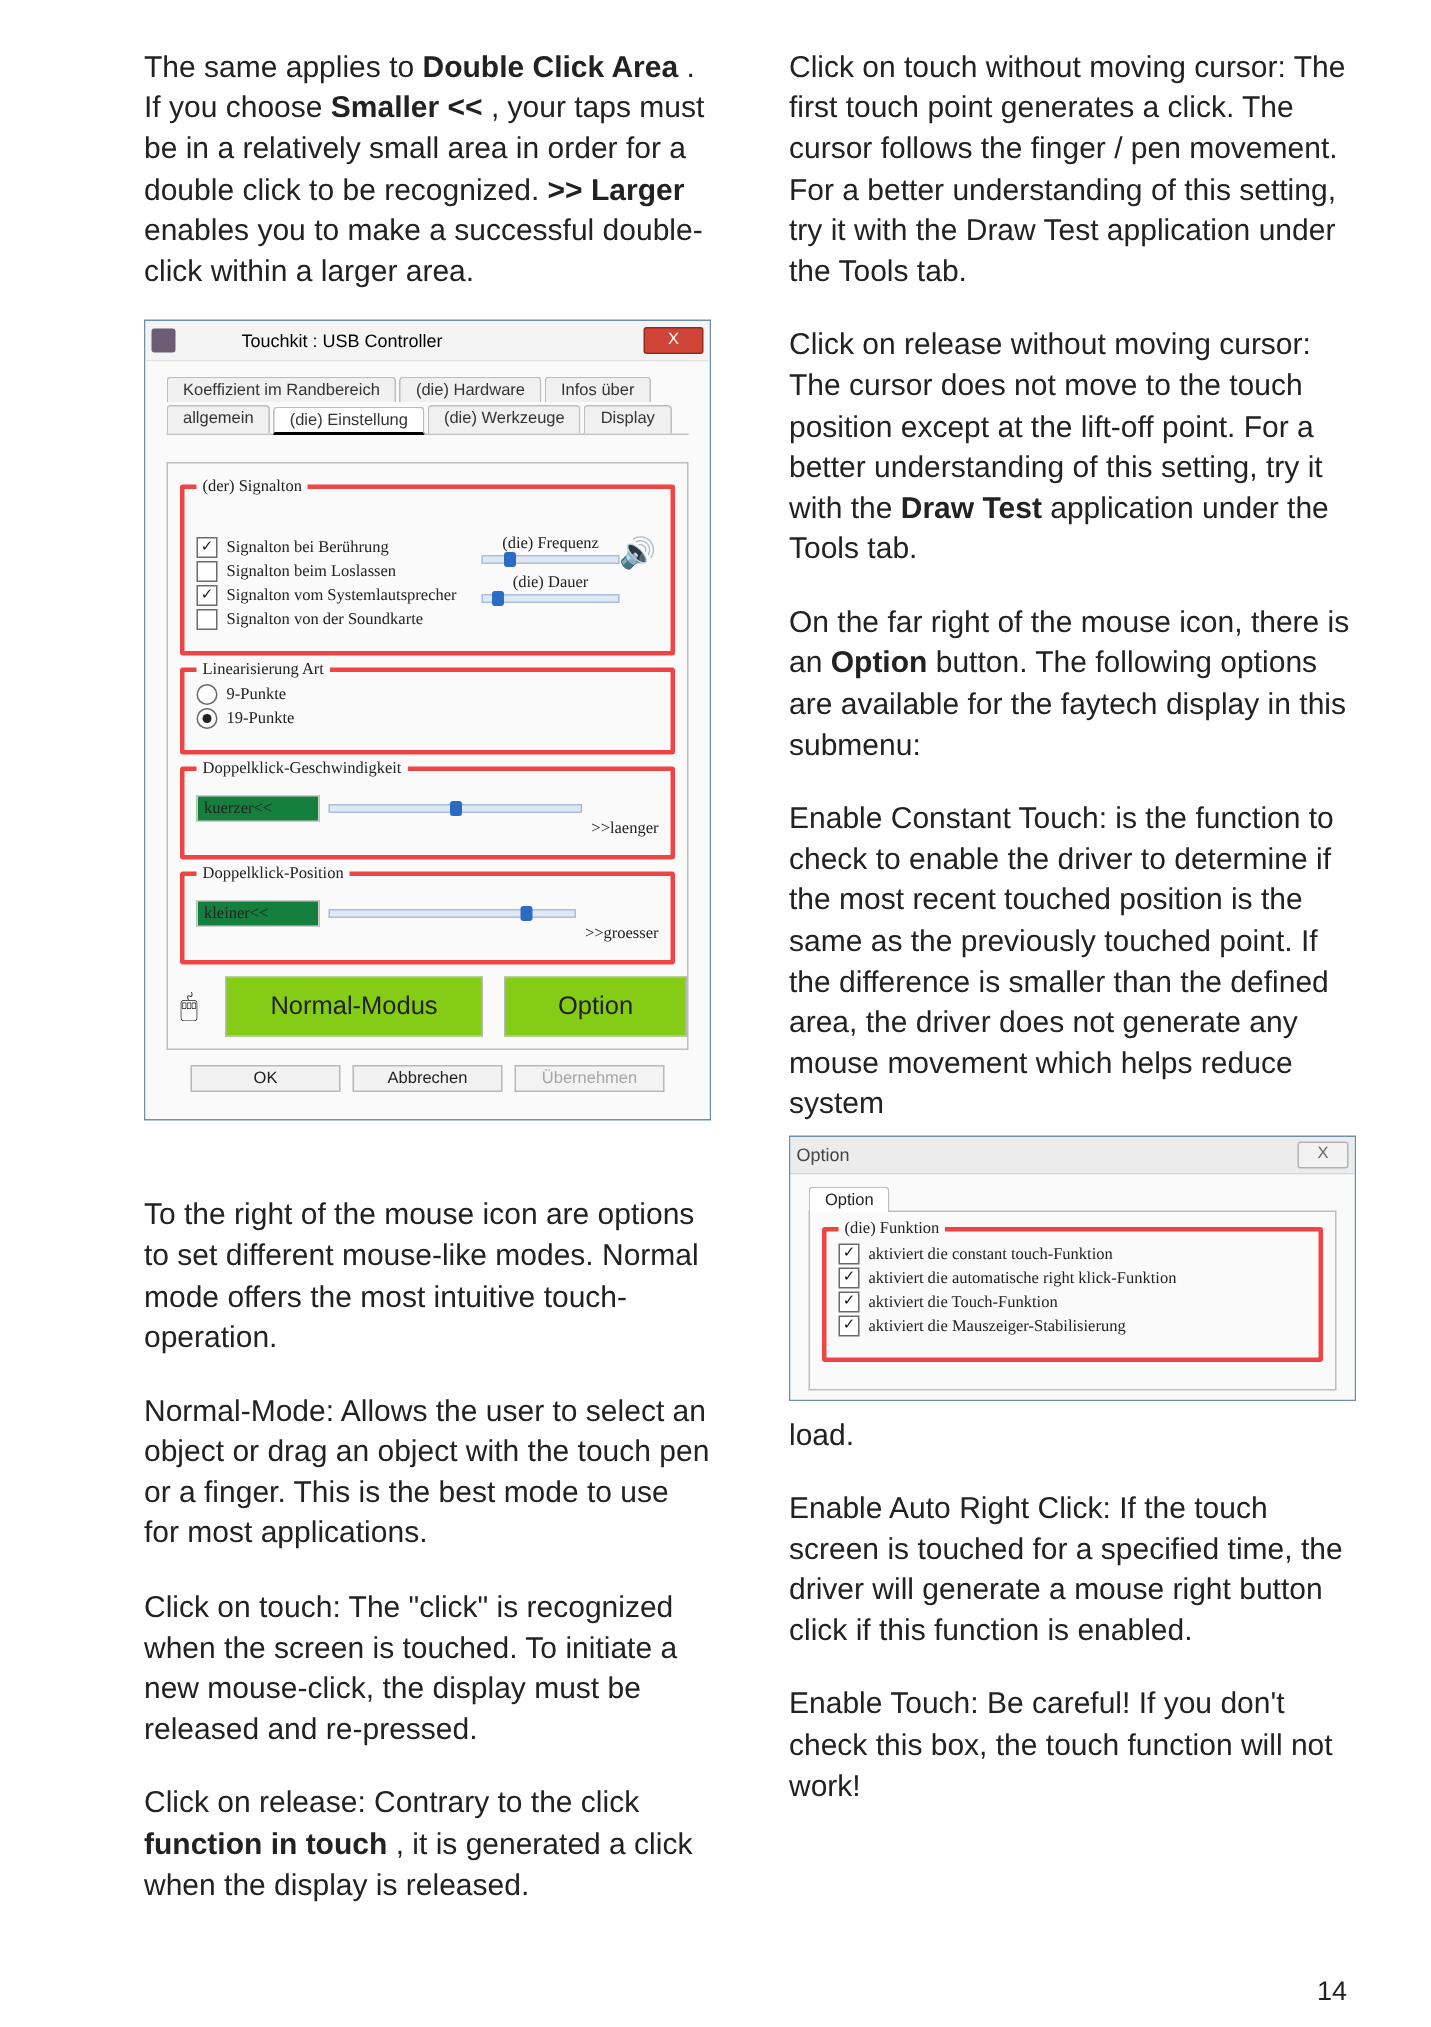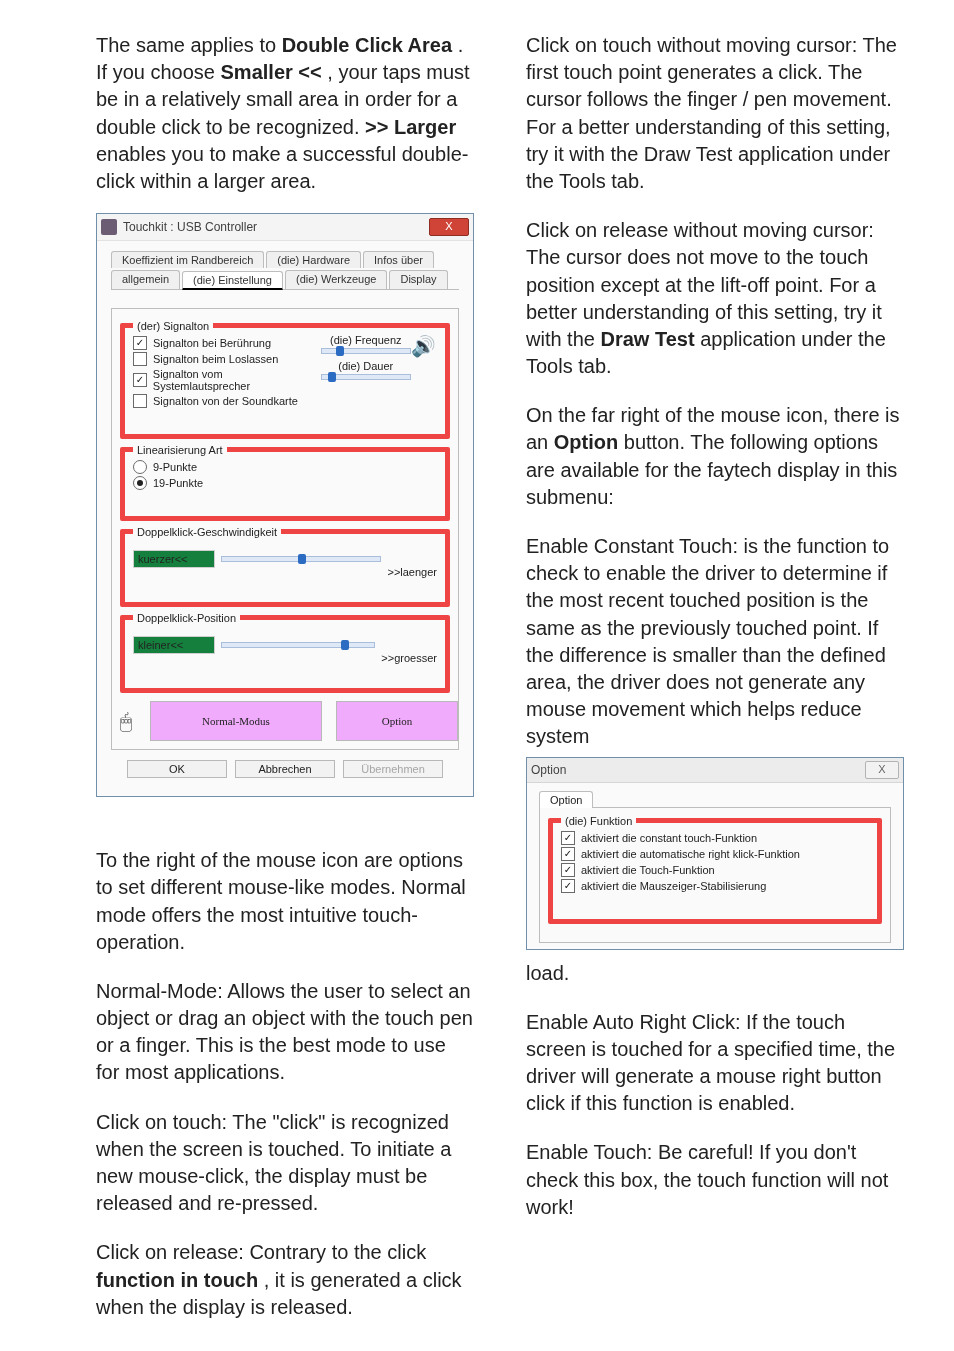--- a/index.html
+++ b/index.html
@@ -51,21 +51,22 @@
   }
   .titlebar .ico {
     width: 16px; height: 16px;
     background: #6b5b73;
     margin-right: 6px;
     border-radius: 2px;
     position: relative;
   }
   .titlebar .ttl {
     font-size: 12px;
-    color: #404040;
+    color: #000000;
+    margin-left: 38px;
   }
   .titlebar .close {
     margin-left: auto;
     width: 38px; height: 16px;
     background: #cf4436;
     border: 1px solid #8e2e22;
     border-radius: 2px;
     color: #fff;
     font-size: 11px;
     line-height: 14px;
@@ -104,25 +105,26 @@
 
   .panel {
     border: 1px solid #bdbdbd;
     border-top: 1px solid #bdbdbd;
     padding: 8px;
     background: #fafafa;
     font-size: 11px;
   }
 
   .groupbox {
-    border: 5px solid #ef4444;
+    border: 3px solid #ef4444;
     border-radius: 2px;
     margin: 6px 0 8px 0;
-    padding: 6px 8px 24px 8px;
+    padding: 6px 8px 12px 8px;
     position: relative;
+    font-family: Liberation Serif, serif;
   }
   .groupbox > .legend {
     position: absolute;
     top: -8px;
     left: 8px;
     padding: 0 4px;
     background: #fafafa;
     font-size: 11px;
     color: #222;
   }
@@ -160,20 +162,21 @@
   .rad.sel::after {
     content: "";
     width: 6px; height: 6px;
     background: #222;
     border-radius: 50%;
   }
 
   .right-col-sig {
     display: flex;
     justify-content: space-between;
+    margin-top: 24px;
   }
   .right-col-sig .sliders {
     width: 118px;
     font-size: 11px;
   }
   .slider-label { text-align: center; margin-bottom: 2px; }
   .slider-track {
     height: 4px;
     background: #dfe8f6;
     border: 1px solid #a9bedb;
@@ -222,23 +225,22 @@
     align-items: center;
     margin: 8px 0 0 0;
   }
   .mode-row .mode-btn, .mode-row .opt-btn {
     flex: 1;
     display: flex;
     align-items: center;
     justify-content: center;
     height: 38px;
     border: 1px solid #b8b8b8;
-    background: #f0abfc;
-    font-size: 11px;
-    font-family: Liberation Serif, serif;
+    background: #84cc16;
+    font-size: 17px;
   }
   .mode-row .mode-btn { min-width: 170px; }
   .mode-row .opt-btn  { min-width: 120px; }
   .mode-row .mouse-ico {
     width: 30px; height: 38px;
     display: flex; align-items: center; justify-content: center;
     font-size: 20px;
     margin-right: 4px;
   }
 

